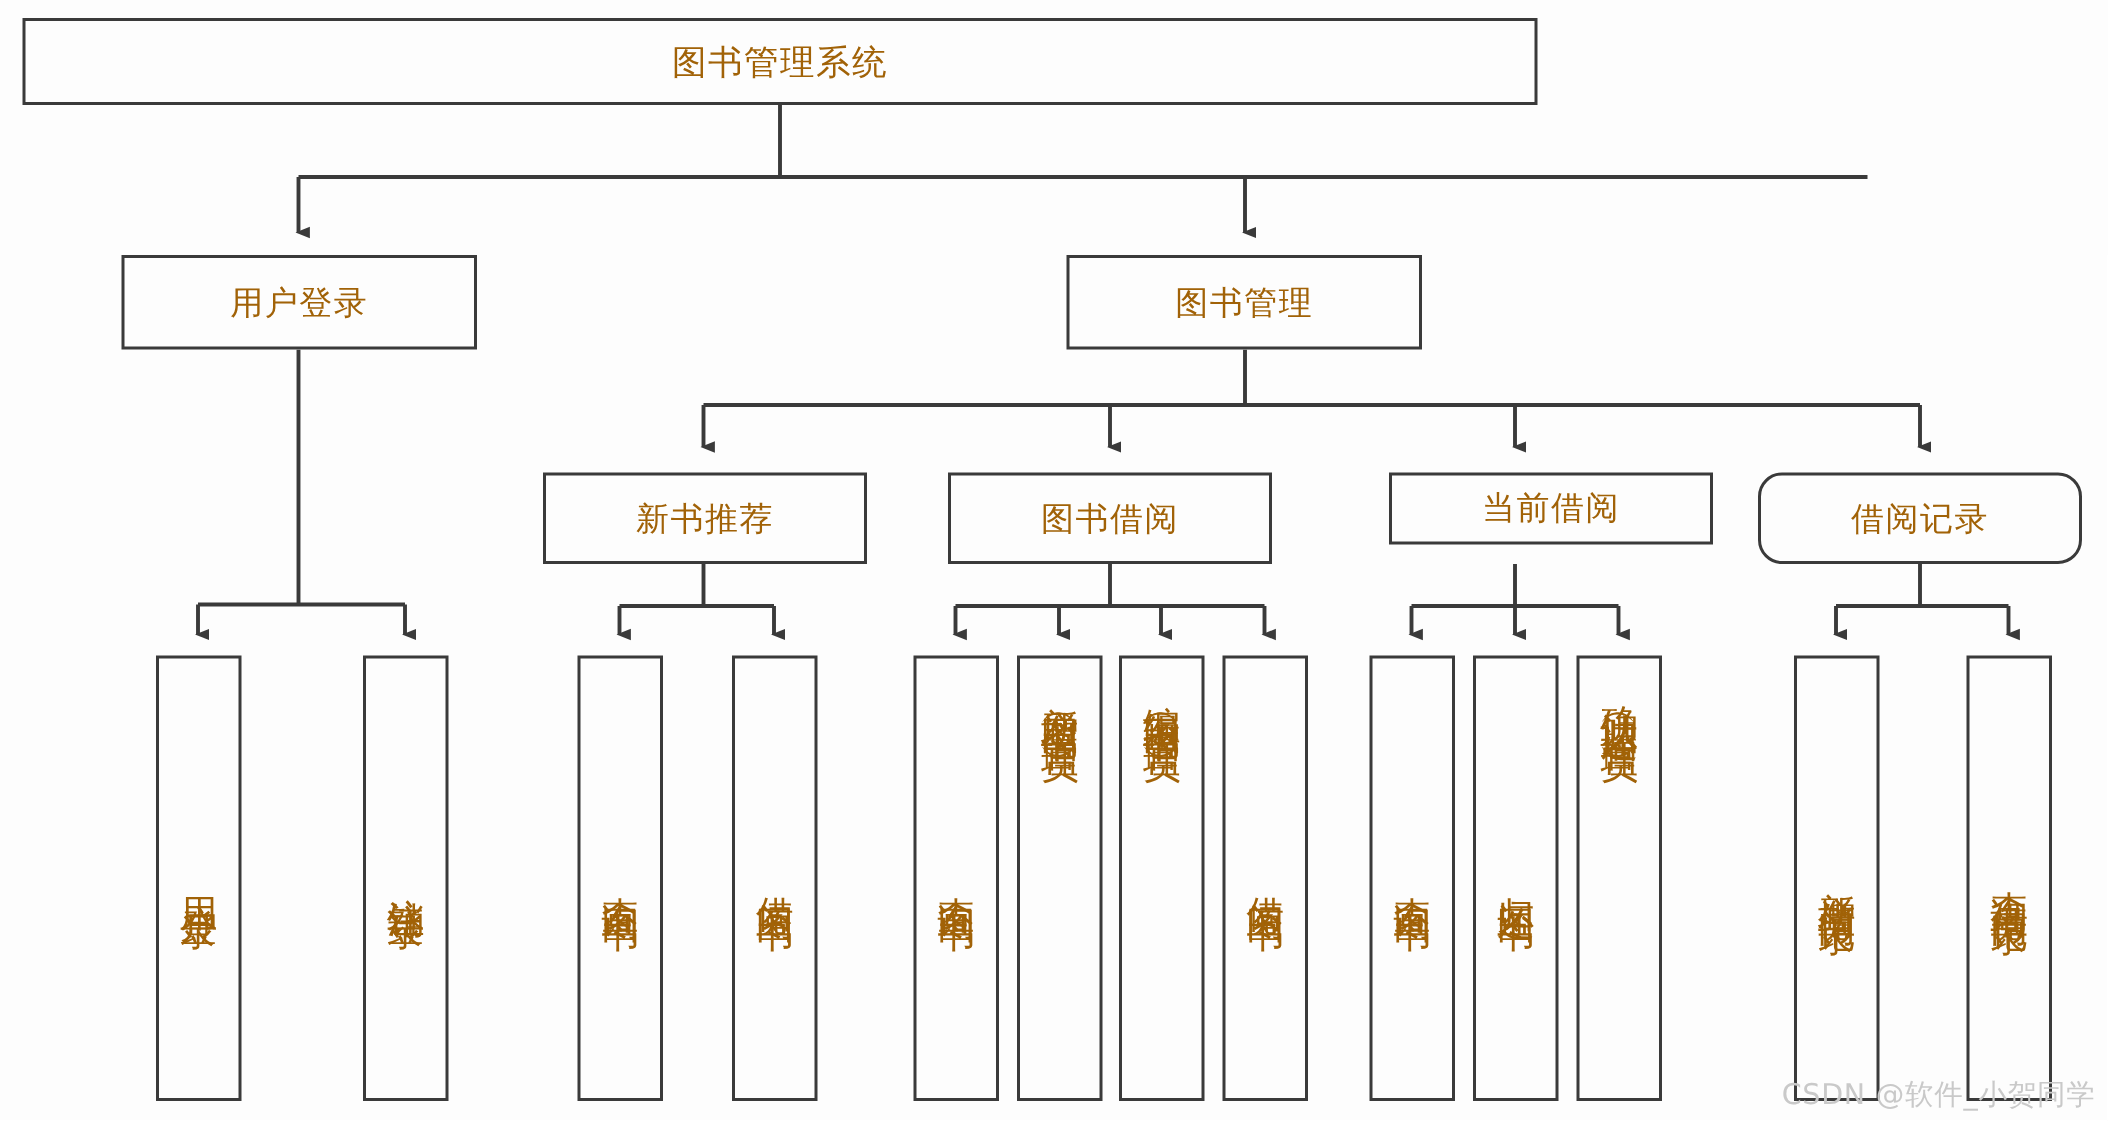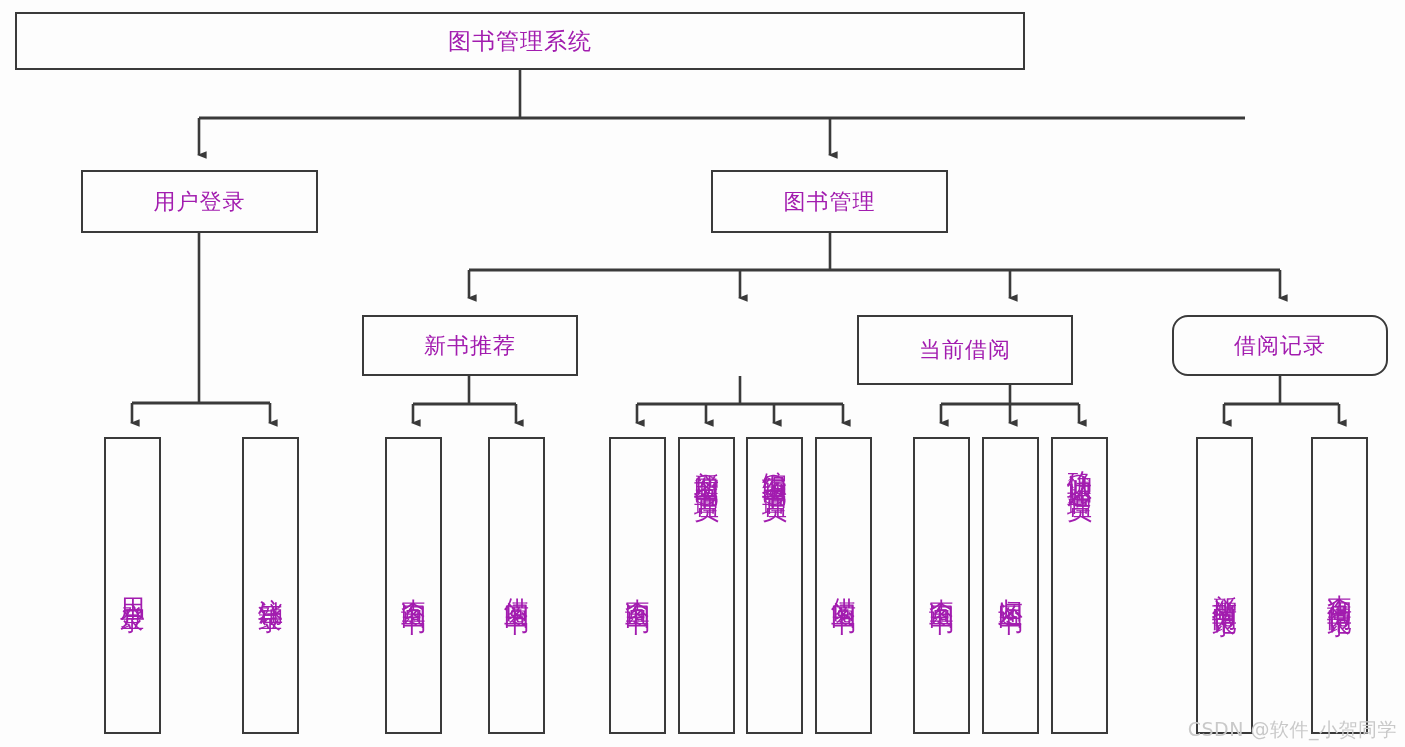--- a/index.html
+++ b/index.html
@@ -29,21 +29,21 @@
     position: absolute;
     box-sizing: border-box;
     background: #fdfdfd;
     border: 2.5px solid #3a3a3a;
     display: flex;
     align-items: center;
     justify-content: center;
     z-index: 2;
   }
   .node .label {
-    color: #a21caf;
+    color: #a16207;
     letter-spacing: 1px;
     white-space: nowrap;
     user-select: none;
   }
   
   .node.root .label { font-size: 23px; }
   
   .node.mid .label { font-size: 22px; }
 
   
@@ -141,21 +141,24 @@
   <div class="node mid" style="left:81px; top:170px; width:237px; height:63px;">
     <span class="label">用户登录</span>
   </div>
   <div class="node mid" style="left:711px; top:170px; width:237px; height:63px;">
     <span class="label">图书管理</span>
   </div>
 
   <div class="node mid" style="left:362px; top:315px; width:216px; height:61px;justify-content:center;">
     <span class="label">新书推荐</span>
   </div>
-  <div class="node mid" style="left:857px; top:315px; width:216px; height:70px;">
+  <div class="node mid" style="left:632px; top:315px; width:216px; height:61px;">
+    <span class="label">图书借阅</span>
+  </div>
+  <div class="node mid" style="left:926px; top:315px; width:216px; height:48px;">
     <span class="label">当前借阅</span>
   </div>
   <div class="node mid" style="left:1172px; top:315px; width:216px; height:61px;border-radius:16px;">
     <span class="label">借阅记录</span>
   </div>
 
   <div class="node leaf mid-anchor" style="left:104px; top:437px; width:57px; height:297px;">
     <span class="label">用户登录</span>
   </div>
   <div class="node leaf mid-anchor" style="left:242px; top:437px; width:57px; height:297px;">

